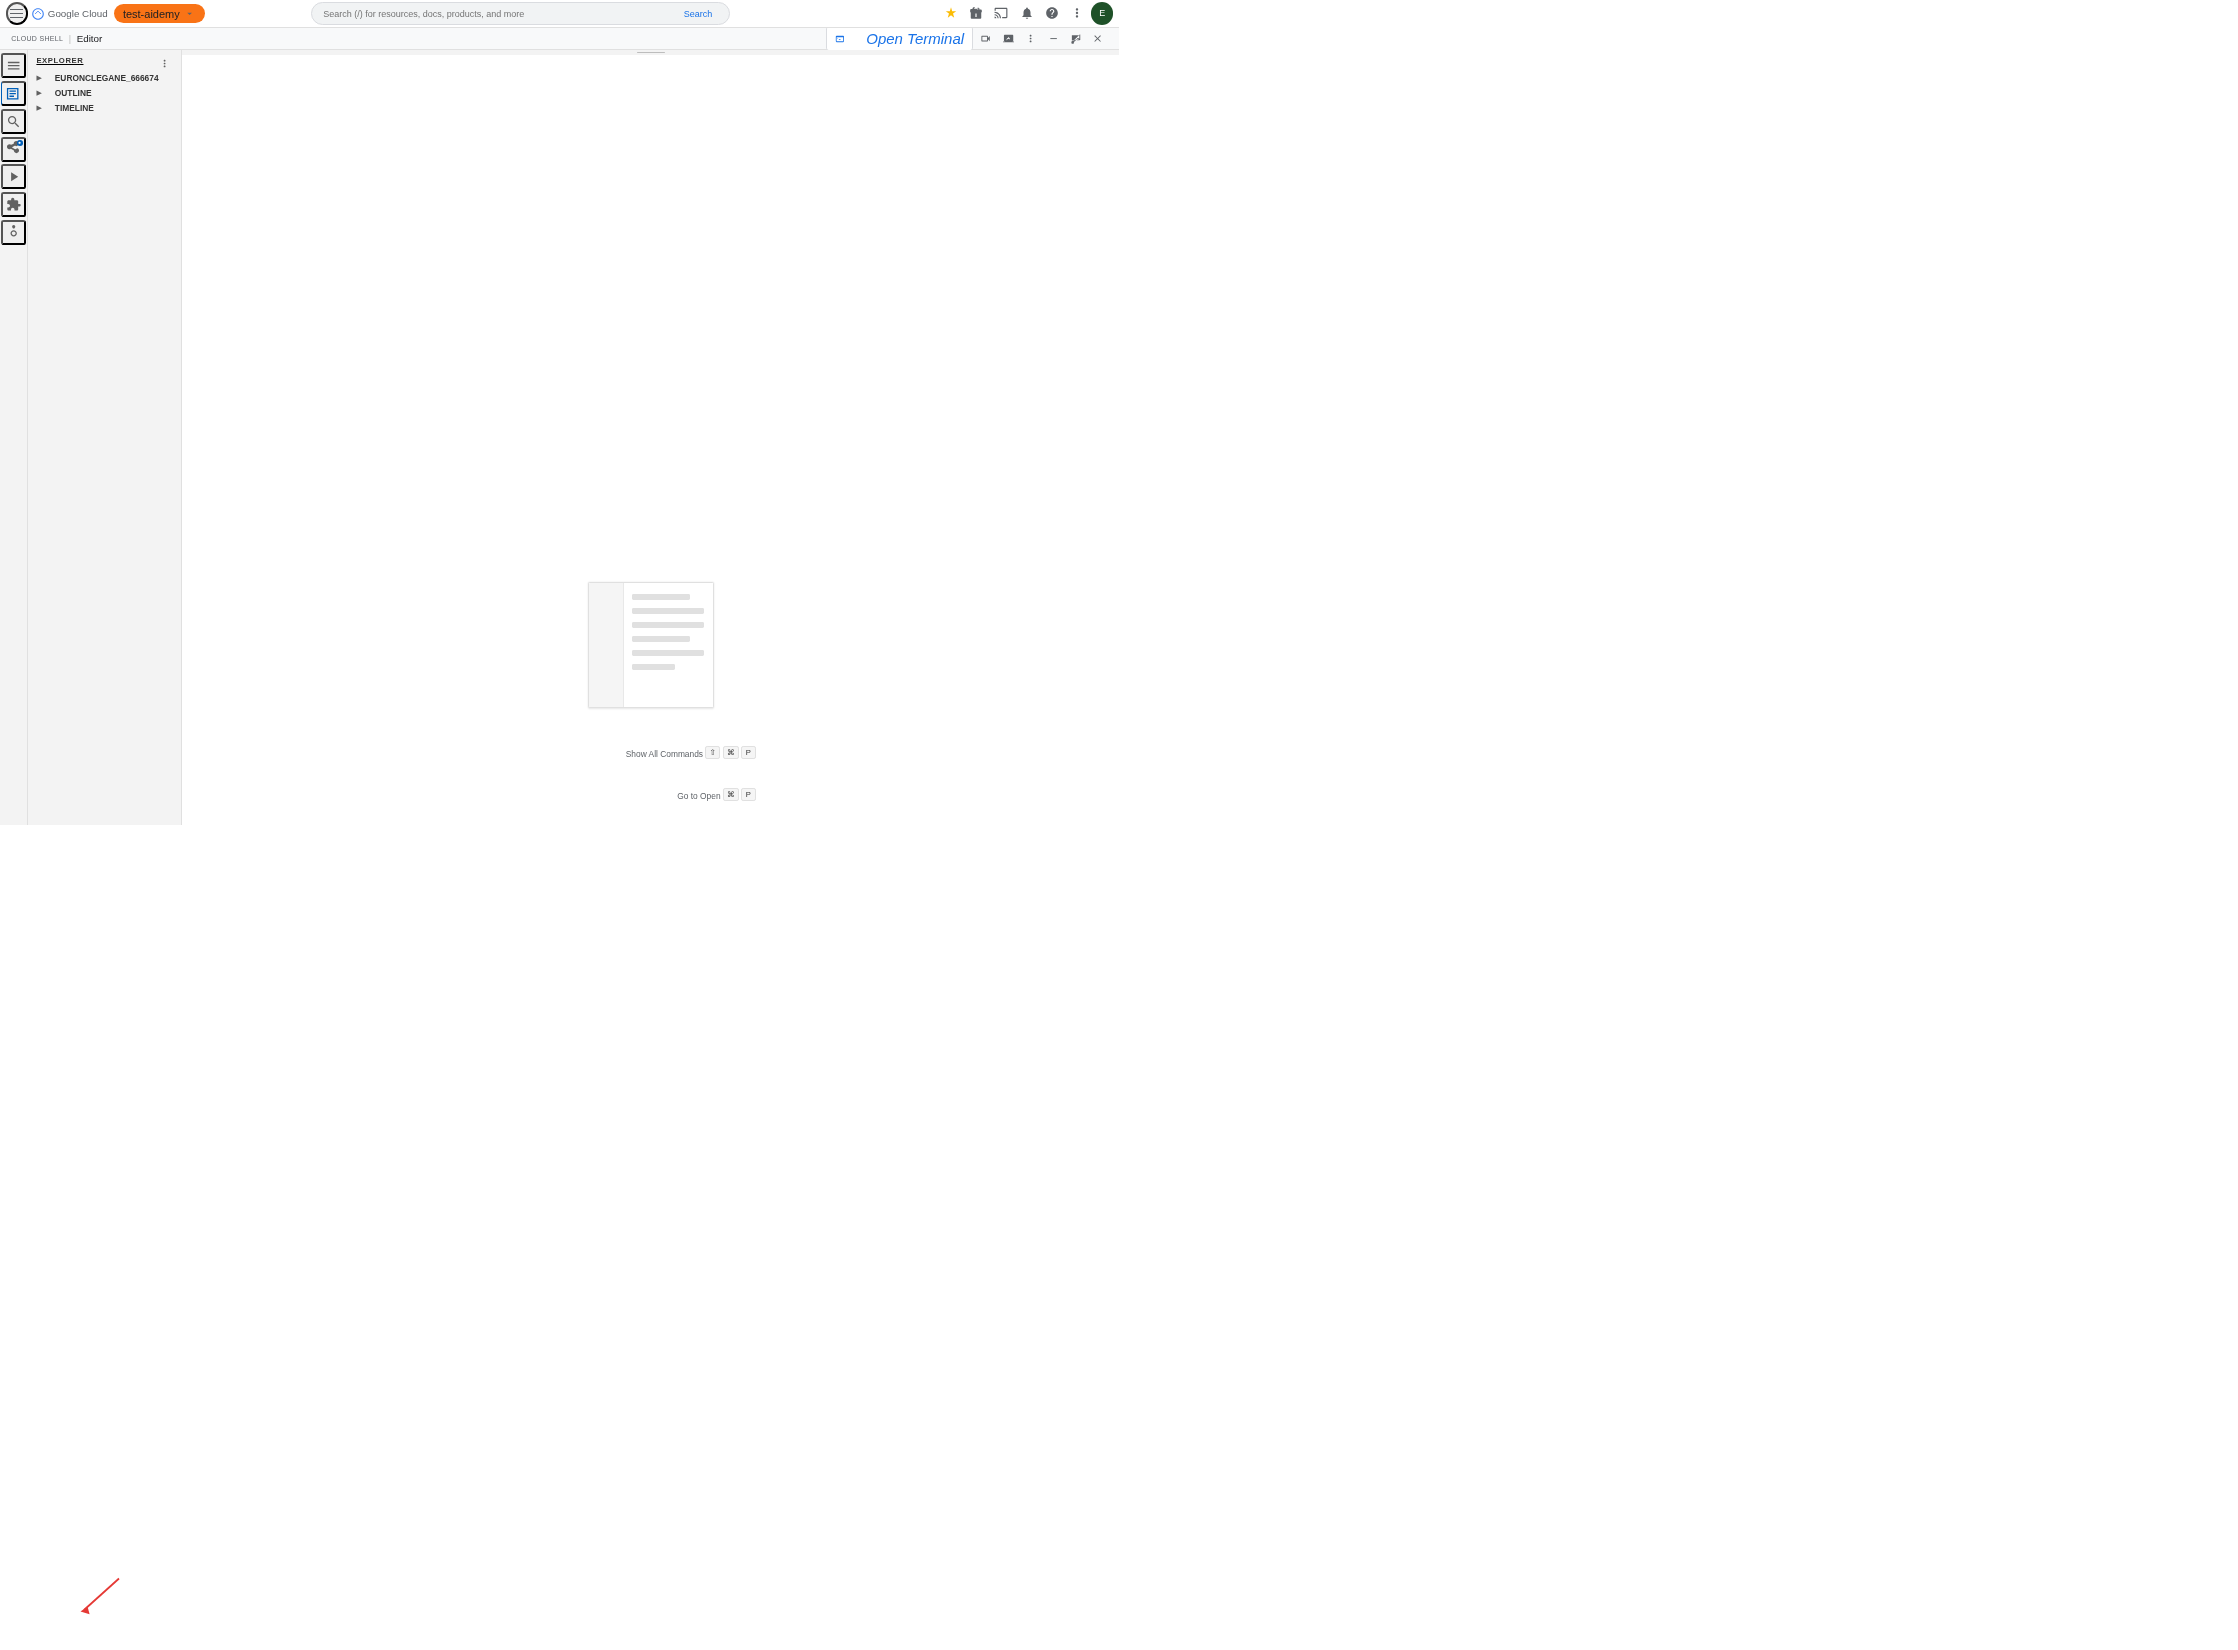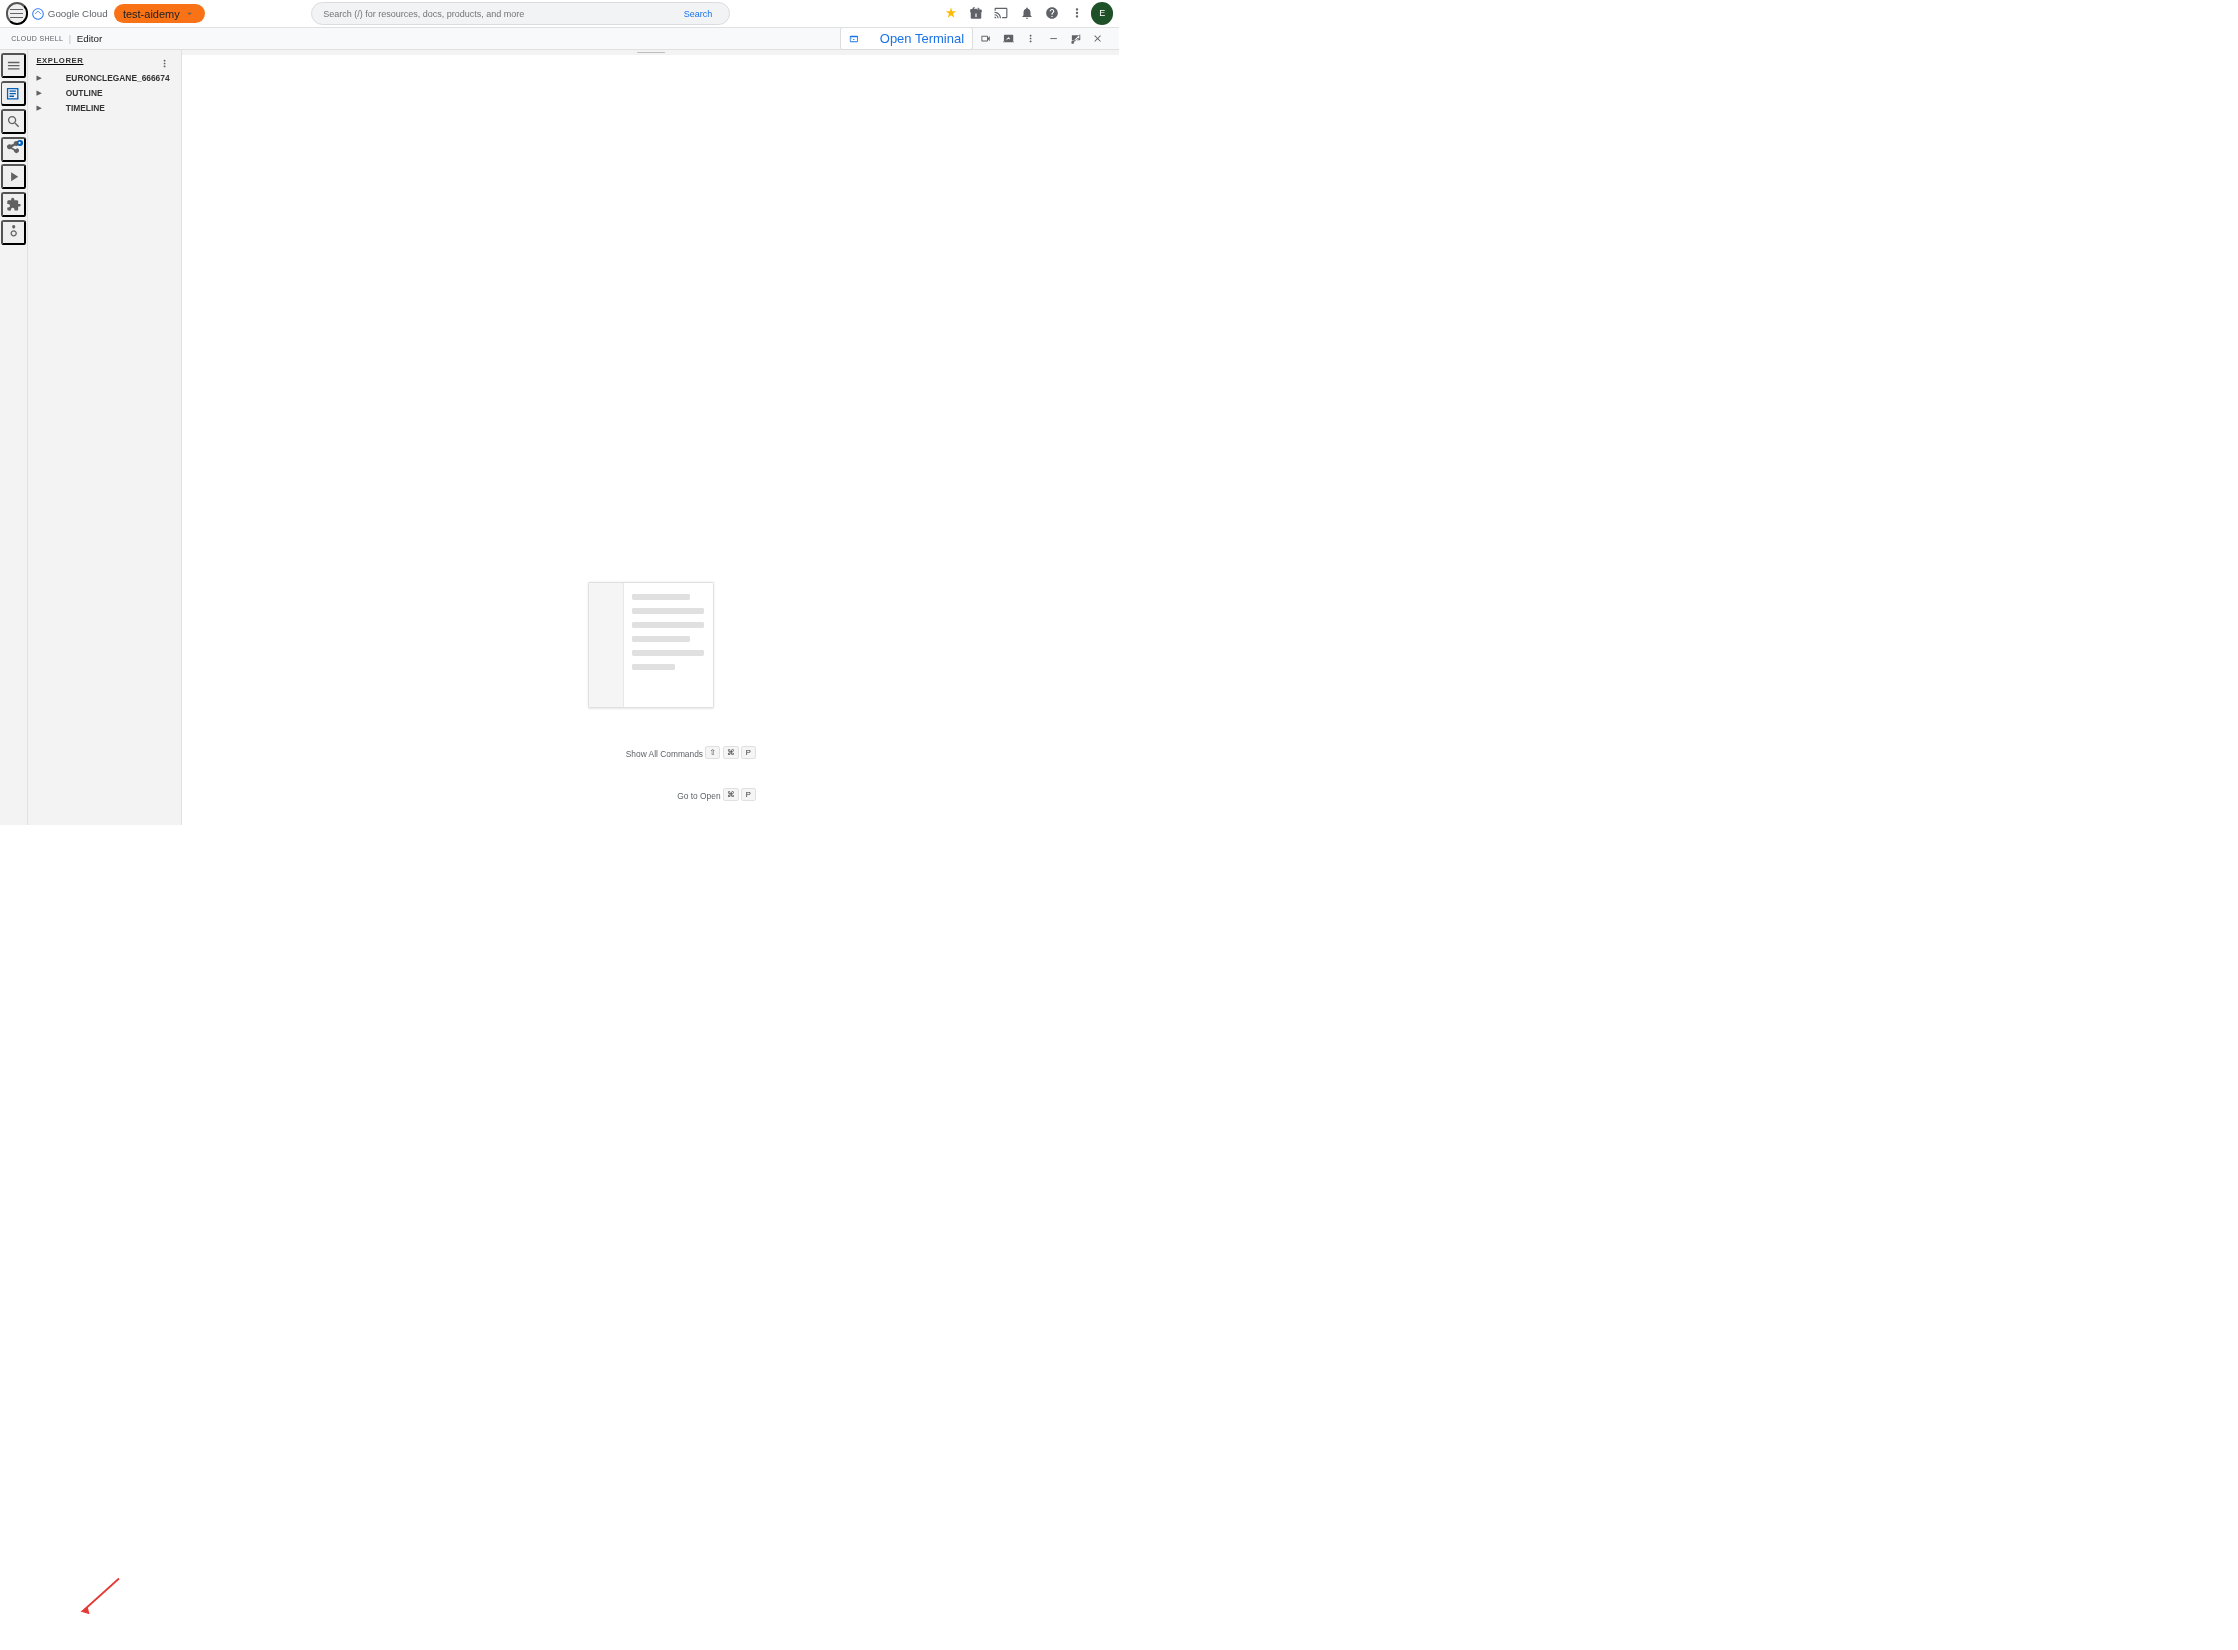--- a/index.html
+++ b/index.html
@@ -81,21 +81,21 @@
     }
     .editor-title {
       font-size: 9.8px; color: #202124; font-weight: 400;
     }
     .editor-header-right {
       margin-left: auto; display: flex; align-items: center; gap: 2.8px;
     }
     .open-terminal-btn {
       display: flex; align-items: center; gap: 21px;
       background: #fff; border: 0.7px solid #dadce0; border-radius: 2.8px;
-      padding: 2.8px 8.4px; cursor: pointer; font-size: 13px; color: #1a73e8;
+      padding: 2.8px 8.4px; cursor: pointer; font-size: 15px; color: #1a73e8; font-style: italic;
     }
 
     
     .main-layout {
       display: flex;
       height: calc(100vh - 50px);
     }
 
     
     .activity-bar {
@@ -127,21 +127,21 @@
       font-size: 7.7px; font-weight: 700; color: #333; text-transform: uppercase;
       letter-spacing: 0.6px;
     }
     .sidebar-more-btn {
       width: 15.4px; height: 15.4px; display: flex; align-items: center; justify-content: center;
       cursor: pointer; border-radius: 2.1px; color: #616161; border: none; background: none;
     }
     .tree-item {
       display: flex; align-items: center;
       padding: 1.4px 5.6px; cursor: pointer; height: 15.4px;
-      gap: 21px; font-size: 9px; color: #333;
+      gap: 10px; font-size: 9px; color: #333;
     }
     .tree-item .chevron {
       width: 11.2px; height: 11.2px; display: flex; align-items: center; justify-content: center;
       font-size: 7px; color: #616161;
     }
     .tree-item-label { font-size: 8.4px; }
 
     
     .editor-area {
       flex: 1; display: flex; flex-direction: column; background: #fff;

